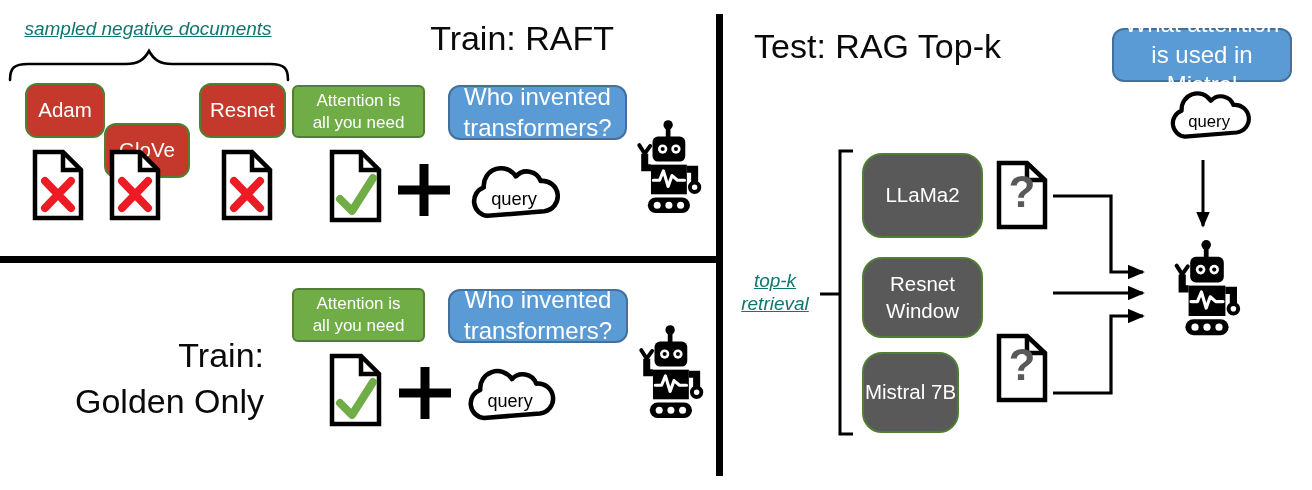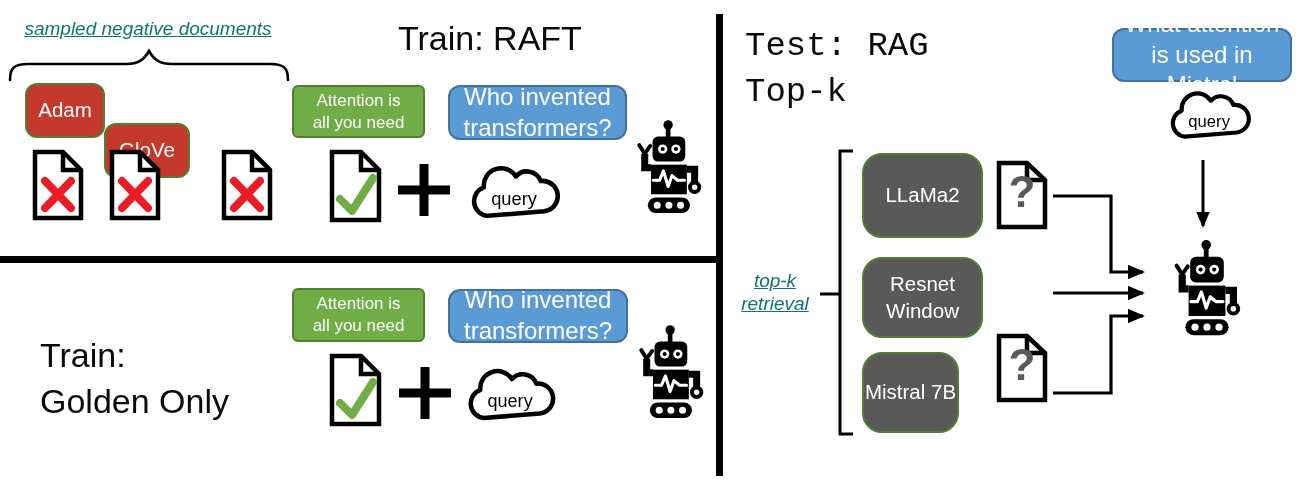--- a/index.html
+++ b/index.html
@@ -1,20 +1,20 @@
 <!DOCTYPE html>
 <html style="--red_fill: #c4392b; --green_fill: #70ad47; --blue_fill: #5b9bd5; --gray_fill: #595959; --border_green: #507e32; --border_blue: #41719c; --x_mark: #ed1c24; --check_mark: #70ad47; --q_mark: #595959; --ink: #000000;"><head>
 <meta charset="utf-8">
 <style>
   html,body{margin:0;padding:0;background:#fff;}
   .canvas{position:relative;width:1312px;height:490px;background:#fff;overflow:hidden;
           font-family:"Liberation Sans", sans-serif;color:#000;}
   .abs{position:absolute;}
   .divider{position:absolute;background:#000;}
-  .title{font-size:34px;font-weight:500;text-align:left;line-height:1.35;white-space:pre-line;color:#0a0a0a;}
+  .title{font-size:34px;font-weight:500;text-align:right;line-height:1.35;white-space:pre-line;color:#0a0a0a;}
   .italic-label{font-style:italic;font-size:19px;text-align:center;line-height:1.2;white-space:pre-line;color:#0f766e;text-decoration:underline;}
   .pill{display:flex;align-items:center;justify-content:center;text-align:center;
         color:#fff;border:2.5px solid;white-space:pre-line;line-height:1.28;box-sizing:border-box;}
   .pill-red{background:var(--red_fill);border-color:var(--border_green);border-radius:12px;font-size:20.5px;}
   .pill-green{background:var(--green_fill);border-color:var(--border_green);border-radius:6px;font-size:17px;}
   .pill-blue{background:var(--blue_fill);border-color:var(--border_blue);border-radius:12px;font-size:24px;}
   .pill-gray{background:var(--gray_fill);border-color:var(--border_green);border-radius:20px;font-size:20.5px;}
   .slot{position:absolute;}
   .slot svg{width:100%;height:100%;display:block;}
   .qmark{position:absolute;left:0;top:0;width:100%;height:66px;line-height:66px;text-align:center;
@@ -33,20 +33,21 @@
     <div class="abs title" style="left:398px;top:16px;width:216px;">Train: RAFT</div>
 
     <div class="abs italic-label" style="left:22px;top:18px;width:252px;">sampled negative documents</div>
 
     <svg class="abs" style="left:8px;top:48px;" width="282" height="34" viewBox="0 0 282 34" xmlns="http://www.w3.org/2000/svg">
       <path d="M 2,32 C 2,20 6,16 20,16 L 118,16 C 130,16 136,12 141,3 C 146,12 152,16 164,16 L 262,16 C 276,16 280,20 280,32" fill="none" style="stroke:var(--ink)" stroke-width="2.6" stroke-linecap="round"></path>
     </svg>
 
     <div class="abs pill pill-red" style="left:13px;top:83px;width:80px;height:55px;margin-left:12px;">Adam</div>
     <div class="abs pill pill-red" style="left:104px;top:83px;width:86px;height:55px;margin-top:40px;">GloVe</div>
+    <div class="abs pill pill-red" style="left:199px;top:83px;width:87px;height:55px;">Resnet</div>
 
     <div class="slot" style="left:31px;top:148px;width:54px;height:74px;">
   <svg viewBox="0 0 54 74" xmlns="http://www.w3.org/2000/svg">
     <path d="M 4,4 H 32 L 50,22 V 70 H 4 Z" fill="#fff" style="stroke:var(--ink)" stroke-width="4.5" stroke-linejoin="miter"></path>
     <path d="M 32,4 V 22 H 50" fill="none" style="stroke:var(--ink)" stroke-width="4.5"></path>
     <path d="M 14,33 L 40,60 M 40,33 L 14,60" fill="none" style="stroke:var(--x_mark)" stroke-width="8" stroke-linecap="round"></path>
   </svg>
 </div>
     <div class="slot" style="left:108px;top:148px;width:54px;height:74px;">
   <svg viewBox="0 0 54 74" xmlns="http://www.w3.org/2000/svg">
@@ -159,21 +160,21 @@
     <path d="M 78,65 L 88,65 L 88,82" fill="none" style="stroke:var(--ink)" stroke-width="9"></path>
     <circle cx="88" cy="88" r="6" fill="none" style="stroke:var(--ink)" stroke-width="5"></circle>
     <circle cx="40" cy="111" r="4.5" fill="#fff"></circle>
     <circle cx="55" cy="111" r="4.5" fill="#fff"></circle>
     <circle cx="70" cy="111" r="4.5" fill="#fff"></circle>
   </svg>
 </div>
   </div>
 
   <div class="abs" style="left:723px;top:0;width:589px;height:490px;">
-    <div class="abs title" style="left:22px;top:24px;width:256px;font-family:Liberation Mono, monospace;">Test: RAG Top-k</div>
+    <div class="abs title" style="left:22px;top:24px;width:256px;">Test: RAG Top-k</div>
 
     <div class="abs pill pill-blue" style="left:389px;top:28px;width:180px;height:54px;">What attention
 is used in Mistral</div>
     <div class="slot" style="left:437px;top:84px;width:100px;height:62px;">
   <svg viewBox="0 0 120 72" xmlns="http://www.w3.org/2000/svg">
     <path d="M 30,62 a 16,16 0 0 1 -4,-31 a 19,19 0 0 1 35,-12 a 16,16 0 0 1 27,5 a 14,14 0 0 1 4,33 z" fill="#fff" style="stroke:var(--ink)" stroke-width="5" stroke-linejoin="round"></path>
     <text x="59" y="50" text-anchor="middle" font-size="20" style="fill:var(--ink)">query</text>
   </svg>
 </div>
 

